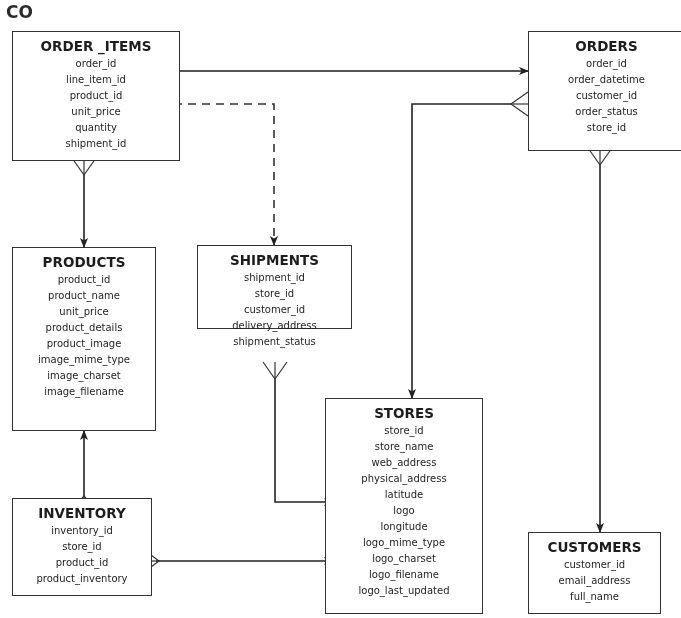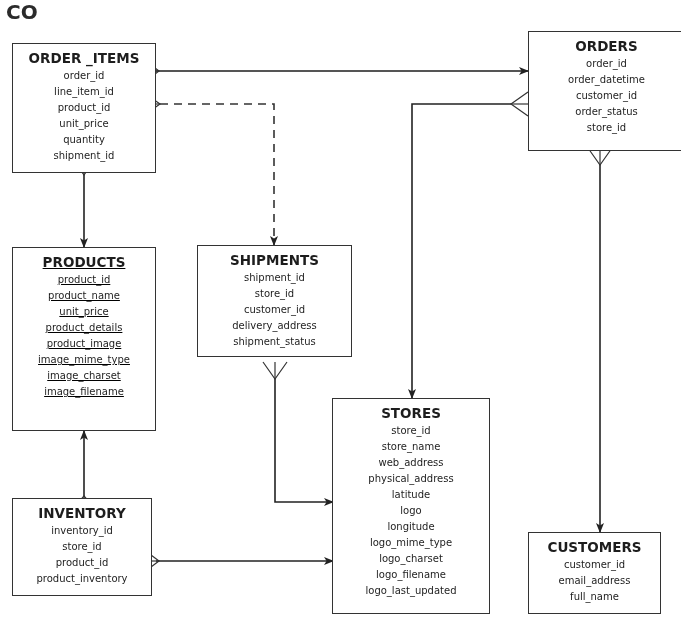--- a/index.html
+++ b/index.html
@@ -23,21 +23,21 @@
     left: 0;
     top: 0;
     width: 681px;
     height: 618px;
     pointer-events: none;
   }
   .schema-title {
     position: absolute;
     left: 6px;
     top: 2px;
-    font-size: 20px;
+    font-size: 17px;
     font-weight: bold;
     color: #2b2b2b;
     letter-spacing: 0px;
     line-height: 20px;
   }
   .entity {
     position: absolute;
     box-sizing: border-box;
     border: 1px solid #333333;
     background: #ffffff;
@@ -121,21 +121,21 @@
       <path d="M84,510 L84,496" stroke="#333333" stroke-width="1.2" fill="none"></path>
     </g>
 
     <g>
       <path d="M156,561 L333,561" stroke="#222222" stroke-width="1.6" fill="none" marker-end="url(#arrowhead)"></path>
       <path d="M143,549 L159,561 L143,573" stroke="#333333" stroke-width="1.2" fill="none"></path>
       <path d="M143,561 L159,561" stroke="#333333" stroke-width="1.2" fill="none"></path>
     </g>
   </svg>
 
-  <div class="entity" style="left: 12px; top: 31px; width: 144px; height: 130px; margin-top: 12px;">
+  <div class="entity" style="left: 12px; top: 31px; width: 168px; height: 130px;">
     <div class="entity-name">ORDER _ITEMS</div>
     <ul class="attr-list">
       <li class="attr">order_id</li>
       <li class="attr">line_item_id</li>
       <li class="attr">product_id</li>
       <li class="attr">unit_price</li>
       <li class="attr">quantity</li>
       <li class="attr">shipment_id</li>
     </ul>
   </div>
@@ -144,46 +144,46 @@
     <div class="entity-name">ORDERS</div>
     <ul class="attr-list">
       <li class="attr">order_id</li>
       <li class="attr">order_datetime</li>
       <li class="attr">customer_id</li>
       <li class="attr">order_status</li>
       <li class="attr">store_id</li>
     </ul>
   </div>
 
-  <div class="entity" style="left: 12px; top: 247px; width: 144px; height: 184px; text-decoration: underline;">
+  <div class="entity" style="left: 12px; top: 247px; width: 144px; height: 184px;">
     <div class="entity-name">PRODUCTS</div>
     <ul class="attr-list">
       <li class="attr">product_id</li>
       <li class="attr">product_name</li>
       <li class="attr">unit_price</li>
       <li class="attr">product_details</li>
       <li class="attr">product_image</li>
       <li class="attr">image_mime_type</li>
       <li class="attr">image_charset</li>
       <li class="attr">image_filename</li>
     </ul>
   </div>
 
-  <div class="entity" style="left: 197px; top: 245px; width: 155px; height: 112px;">
+  <div class="entity" style="left: 197px; top: 245px; width: 155px; height: 84px;">
     <div class="entity-name">SHIPMENTS</div>
     <ul class="attr-list">
       <li class="attr">shipment_id</li>
       <li class="attr">store_id</li>
       <li class="attr">customer_id</li>
       <li class="attr">delivery_address</li>
       <li class="attr">shipment_status</li>
     </ul>
   </div>
 
-  <div class="entity" style="left: 332px; top: 398px; width: 158px; height: 216px;">
+  <div class="entity" style="left: 325px; top: 398px; width: 158px; height: 216px;">
     <div class="entity-name">STORES</div>
     <ul class="attr-list">
       <li class="attr">store_id</li>
       <li class="attr">store_name</li>
       <li class="attr">web_address</li>
       <li class="attr">physical_address</li>
       <li class="attr">latitude</li>
       <li class="attr">logo</li>
       <li class="attr">longitude</li>
       <li class="attr">logo_mime_type</li>

